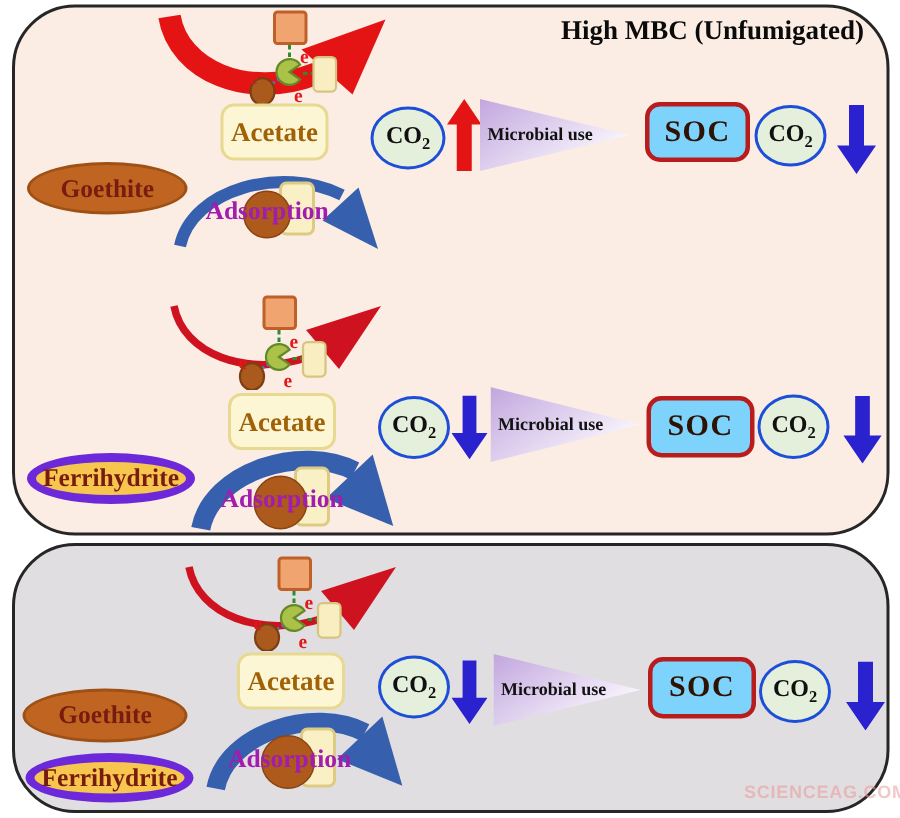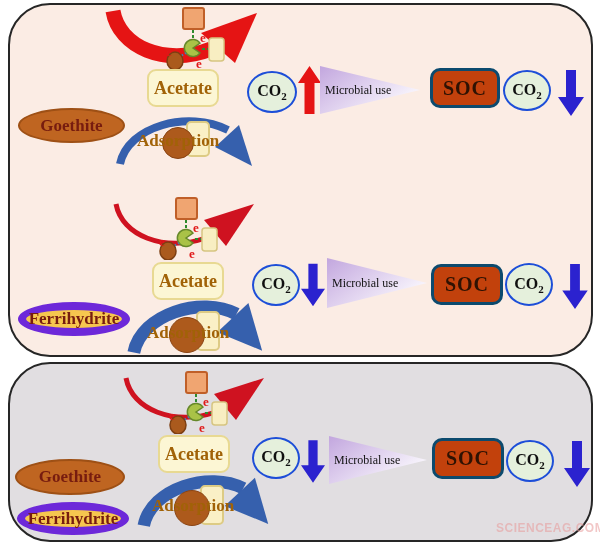--- a/index.html
+++ b/index.html
@@ -6,40 +6,41 @@
   body{font-family:"Liberation Serif",serif;}
   #stage{position:relative;width:600px;height:545px;background:#fff;overflow:hidden;}
   .abs{position:absolute;}
   .panel{position:absolute;border:2px solid #262626;border-radius:42px;box-sizing:border-box;}
   .panel-top{left:8px;top:3px;width:585px;height:354px;background:#fbece4;}
   .panel-bottom{left:8px;top:362px;width:585px;height:180px;background:#e1dee1;}
   .title{font-size:18px;font-weight:bold;color:#0b0b0b;white-space:nowrap;}
   .cell{display:flex;align-items:center;justify-content:center;font-weight:bold;box-sizing:border-box;}
   .mineral{border-radius:50%;font-size:17px;color:#771c0f;margin-top:31px;}
   .goe{background:#bf6521;border:2px solid #9e5015;}
-  .fer{background:#f6c64f;border:8px solid #6d28d9;}
+  .fer{background:#f6c64f;border:6px solid #6d28d9;}
   .acetate{background:#fcf6d4;border:2px solid #e8d992;border-radius:9px;font-size:18px;color:#a16207;}
   .co2{background:#e5f0dc;border:2px solid #1d4ed8;border-radius:50%;font-size:16px;color:#101010;}
   .co2 sub{font-size:11px;vertical-align:-4px;}
-  .soc{background:#c2410c;border:3px solid #0c4a6e;border-radius:10px;font-size:20px;color:#2e1203;letter-spacing:1px;}
+  .soc{background:#7dd3fc;border:3px solid #b91c1c;border-radius:10px;font-size:20px;color:#2e1203;letter-spacing:1px;}
   .tri-wrap{position:absolute;}
   .tri-wrap svg{position:absolute;left:0;top:0;}
-  .mic-text{position:absolute;left:5px;top:50%;transform:translateY(-50%);font-size:12px;font-weight:normal;color:#111;white-space:nowrap;}
-  .ads-text{font-size:17px;font-weight:bold;color:#a16207;white-space:nowrap;}
+  .mic-text{position:absolute;left:5px;top:50%;transform:translateY(-50%);font-size:12px;font-weight:bold;color:#111;white-space:nowrap;}
+  .ads-text{font-size:17px;font-weight:bold;color:#a21caf;white-space:nowrap;}
   .brown-dot{background:#ad5a1c;border:1px solid #8a4414;border-radius:50%;}
   .yellow-chip{background:#faf0c6;border:2px solid #ddcb84;border-radius:5px;box-sizing:border-box;}
   .wm{font-family:"Liberation Sans",sans-serif;font-size:12px;font-weight:bold;color:#e89a9a;opacity:.55;letter-spacing:.5px;}
   svg{display:block;}
 </style>
 </head>
 <body>
 
 <div id="stage">
 
   <div class="panel panel-top"></div>
+  <div class="abs title" style="right:24px;top:10px;">High MBC (Unfumigated)</div>
 
   <svg class="abs" style="left:103px;top:7px;" width="160" height="62" viewBox="0 0 160 62">
     <path d="M10,4 C16,40 62,60 108,42" fill="none" stroke="#e51414" stroke-width="15"></path>
     <polygon points="98,26 132,56 154,6" fill="#e51414"></polygon>
   </svg>
 
   <svg class="abs" style="left:163px;top:6px;" width="64" height="64" viewBox="0 0 64 64">
     <rect x="20" y="2" width="21" height="21" rx="2" fill="#f0a571" stroke="#c05f28" stroke-width="2"></rect>
     <line x1="30" y1="24" x2="30" y2="33" stroke="#2e8b2e" stroke-width="2" stroke-dasharray="3,2"></line>
     <path d="M30,42 L37,37.1 A8.6,8.6 0 1 0 37,46.9 Z" fill="#a9c247" stroke="#66882a" stroke-width="1.5"></path>

